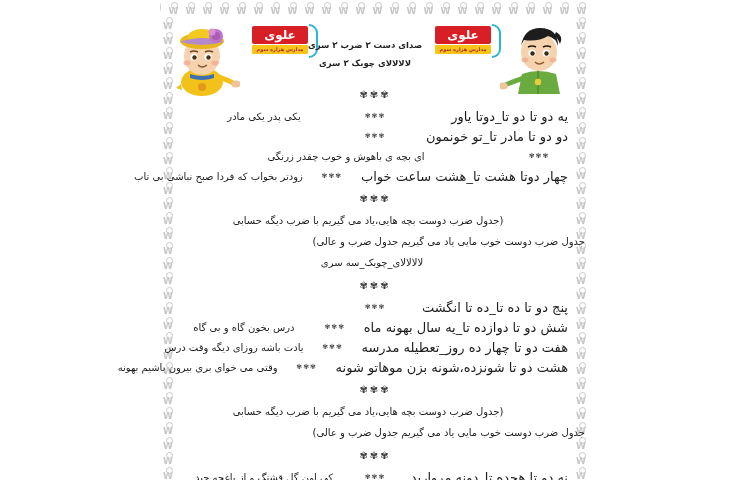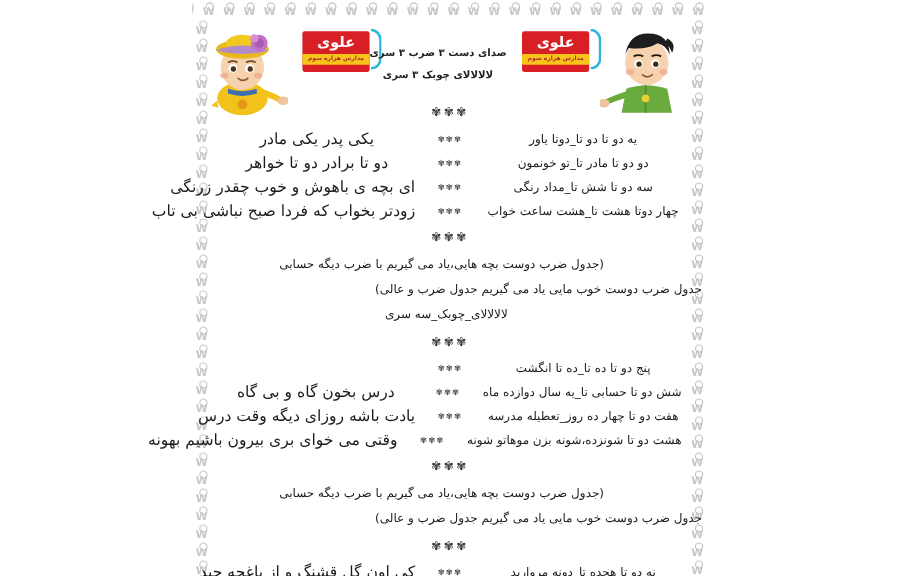--- a/index.html
+++ b/index.html
@@ -94,21 +94,21 @@
     position: absolute;
     right: -4px; top: 0;
     width: 9px; height: 34px;
     border: 2px solid #29b6d8;
     border-left: none;
     border-radius: 0 18px 18px 0;
   }
   .logo-red {
     position: absolute;
     left: 0; top: 2px;
-    width: 56px; height: 34px;
+    width: 56px; height: 18px;
     background: #d81f26;
     border-radius: 2px;
     color: #ffffff;
     font-size: 12px;
     font-weight: 700;
     line-height: 18px;
     text-align: center;
     letter-spacing: 1px;
   }
   .logo-yellow {
@@ -157,37 +157,36 @@
     width: 386px;
     margin: 0 auto;
   }
   .verse-row {
     display: flex;
     align-items: center;
     height: 20px;
   }
   .col-right {
     flex: 0 0 164px;
-    text-align: center;
-    font-size: 10px;
+    font-size: 13px;
     color: #1c1c1c;
     white-space: nowrap;
   }
   .col-mid {
     flex: 0 0 58px;
     text-align: center;
     color: #4a4a4a;
     font-size: 7px;
     letter-spacing: 1px;
     font-weight: 700;
   }
   .col-left {
     flex: 1 1 auto;
     text-align: center;
-    font-size: 13px;
+    font-size: 10px;
     color: #1c1c1c;
     white-space: nowrap;
   }
 
   
   .chorus { width: 420px; margin: 0 auto; }
   .chorus-line {
     font-size: 10px;
     color: #1c1c1c;
     line-height: 21px;
@@ -379,24 +378,22 @@
 
     <div class="verse">
       <div class="verse-row">
         <div class="col-right">یه دو تا دو تا_دوتا یاور</div>
         <div class="col-mid">✾✾✾</div>
         <div class="col-left">یکی پدر یکی مادر</div>
       </div>
       <div class="verse-row">
         <div class="col-right">دو دو تا مادر تا_تو خونمون</div>
         <div class="col-mid">✾✾✾</div>
-        <div class="col-left">دو تا برادر دو تا خواهر</div>
-      </div>
-      <div class="verse-row">
-        <div class="col-right">سه دو تا شش تا_مداد رنگی</div>
+      </div>
+      <div class="verse-row">
         <div class="col-mid">✾✾✾</div>
         <div class="col-left">ای بچه ی باهوش و خوب چقدر زرنگی</div>
       </div>
       <div class="verse-row">
         <div class="col-right">چهار دوتا هشت تا_هشت ساعت خواب</div>
         <div class="col-mid">✾✾✾</div>
         <div class="col-left">زودتر بخواب که فردا صبح نباشی بی تاب</div>
       </div>
     </div>
 
@@ -413,21 +410,21 @@
     <div class="gap-6"></div>
     <div class="sep">✾✾✾</div>
     <div class="gap-4"></div>
 
     <div class="verse">
       <div class="verse-row">
         <div class="col-right">پنج دو تا ده تا_ده تا انگشت</div>
         <div class="col-mid">✾✾✾</div>
       </div>
       <div class="verse-row">
-        <div class="col-right">شش دو تا حسابی تا_یه سال دوازده ماه</div>
+        <div class="col-right">شش دو تا دوازده تا_یه سال بهونه ماه</div>
         <div class="col-mid">✾✾✾</div>
         <div class="col-left">درس بخون گاه و بی گاه</div>
       </div>
       <div class="verse-row">
         <div class="col-right">هفت دو تا چهار ده روز_تعطیله مدرسه</div>
         <div class="col-mid">✾✾✾</div>
         <div class="col-left">یادت باشه روزای دیگه وقت درس</div>
       </div>
       <div class="verse-row">
         <div class="col-right">هشت دو تا شونزده،شونه بزن موهاتو شونه</div>

